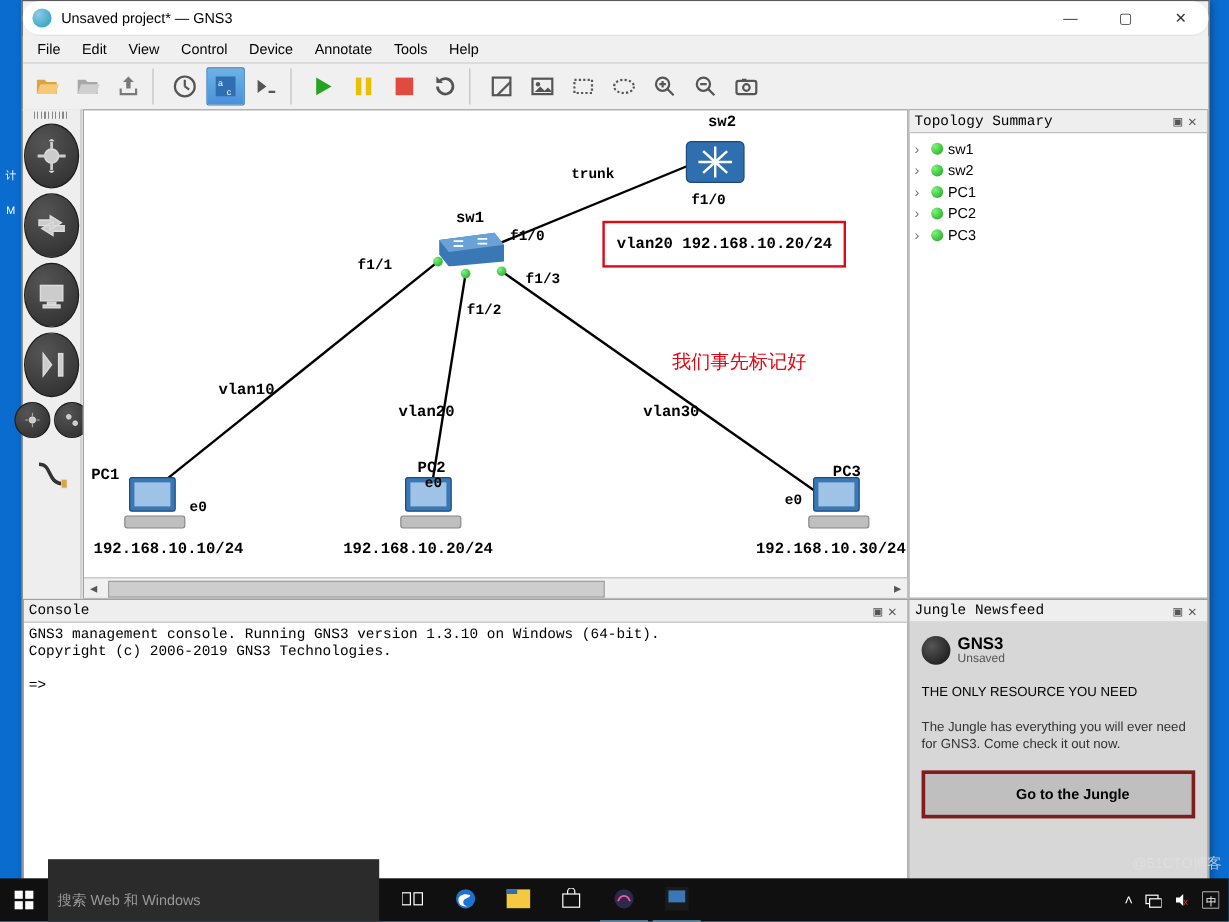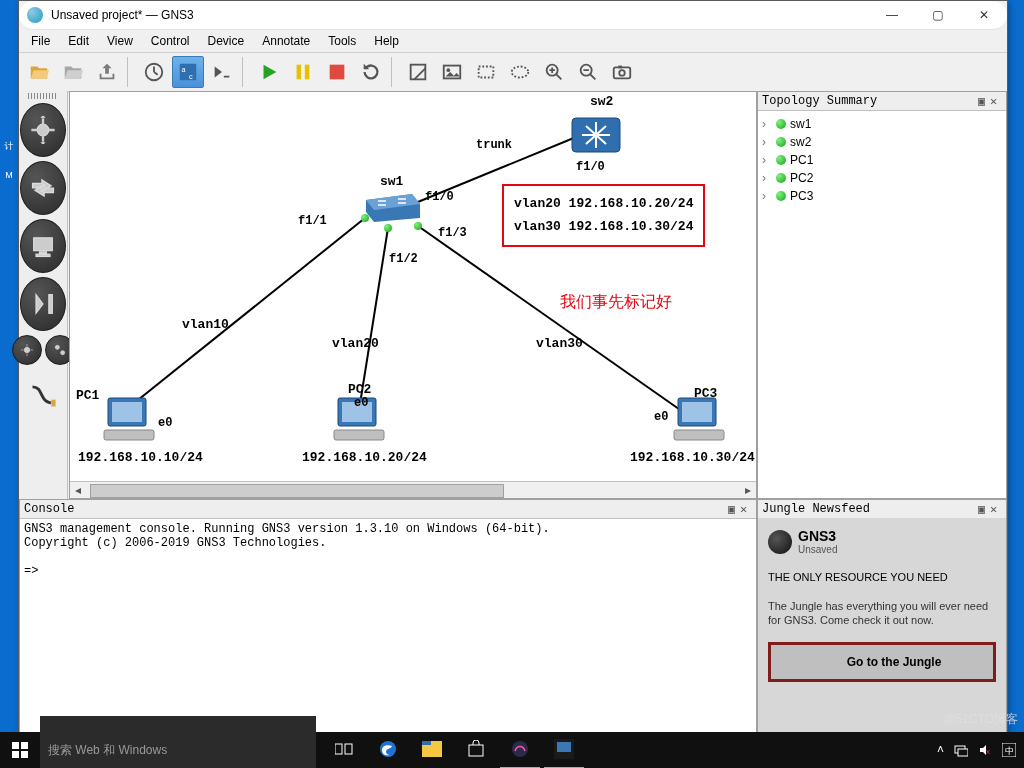--- a/index.html
+++ b/index.html
@@ -314,21 +314,20 @@
           <div class="iface-label" style="left:228px;top:122px;">f1/1</div>
           <div class="iface-label" style="left:319px;top:160px;">f1/2</div>
           <div class="iface-label" style="left:368px;top:134px;">f1/3</div>
 
           <div class="vlan-label" style="left:112px;top:225px;">vlan10</div>
           <div class="vlan-label" style="left:262px;top:244px;">vlan20</div>
           <div class="vlan-label" style="left:466px;top:244px;">vlan30</div>
 
           <div class="redbox" style="left:432px;top:92px;">
             <div>vlan20 192.168.10.20/24</div>
-            <div>vlan30 192.168.10.30/24</div>
           </div>
           <div class="redtext" style="left:490px;top:200px;">我们事先标记好</div>
 
           <div style="position:absolute;left:30px;top:302px;">
             <svg width="58" height="52" viewBox="0 0 58 52">
                 <rect x="8" y="4" width="38" height="28" rx="2" fill="#3a78b5" stroke="#1c4a7a"></rect>
                 <rect x="12" y="8" width="30" height="20" fill="#9fc3e7"></rect>
                 <rect x="4" y="36" width="50" height="10" rx="2" fill="#bfbfbf" stroke="#888"></rect>
               </svg>
           </div>
@@ -338,21 +337,21 @@
 
           <div style="position:absolute;left:260px;top:302px;">
             <svg width="58" height="52" viewBox="0 0 58 52">
                 <rect x="8" y="4" width="38" height="28" rx="2" fill="#3a78b5" stroke="#1c4a7a"></rect>
                 <rect x="12" y="8" width="30" height="20" fill="#9fc3e7"></rect>
                 <rect x="4" y="36" width="50" height="10" rx="2" fill="#bfbfbf" stroke="#888"></rect>
               </svg>
           </div>
           <div class="node-label" style="left:278px;top:290px;">PC2</div>
           <div class="iface-label" style="left:284px;top:304px;">e0</div>
-          <div class="node-label" style="left:216px;top:358px;margin-left:16px;">192.168.10.20/24</div>
+          <div class="node-label" style="left:216px;top:358px;">192.168.10.20/24</div>
 
           <div style="position:absolute;left:600px;top:302px;">
             <svg width="58" height="52" viewBox="0 0 58 52">
                 <rect x="8" y="4" width="38" height="28" rx="2" fill="#3a78b5" stroke="#1c4a7a"></rect>
                 <rect x="12" y="8" width="30" height="20" fill="#9fc3e7"></rect>
                 <rect x="4" y="36" width="50" height="10" rx="2" fill="#bfbfbf" stroke="#888"></rect>
               </svg>
           </div>
           <div class="node-label" style="left:624px;top:294px;">PC3</div>
           <div class="iface-label" style="left:584px;top:318px;">e0</div>

